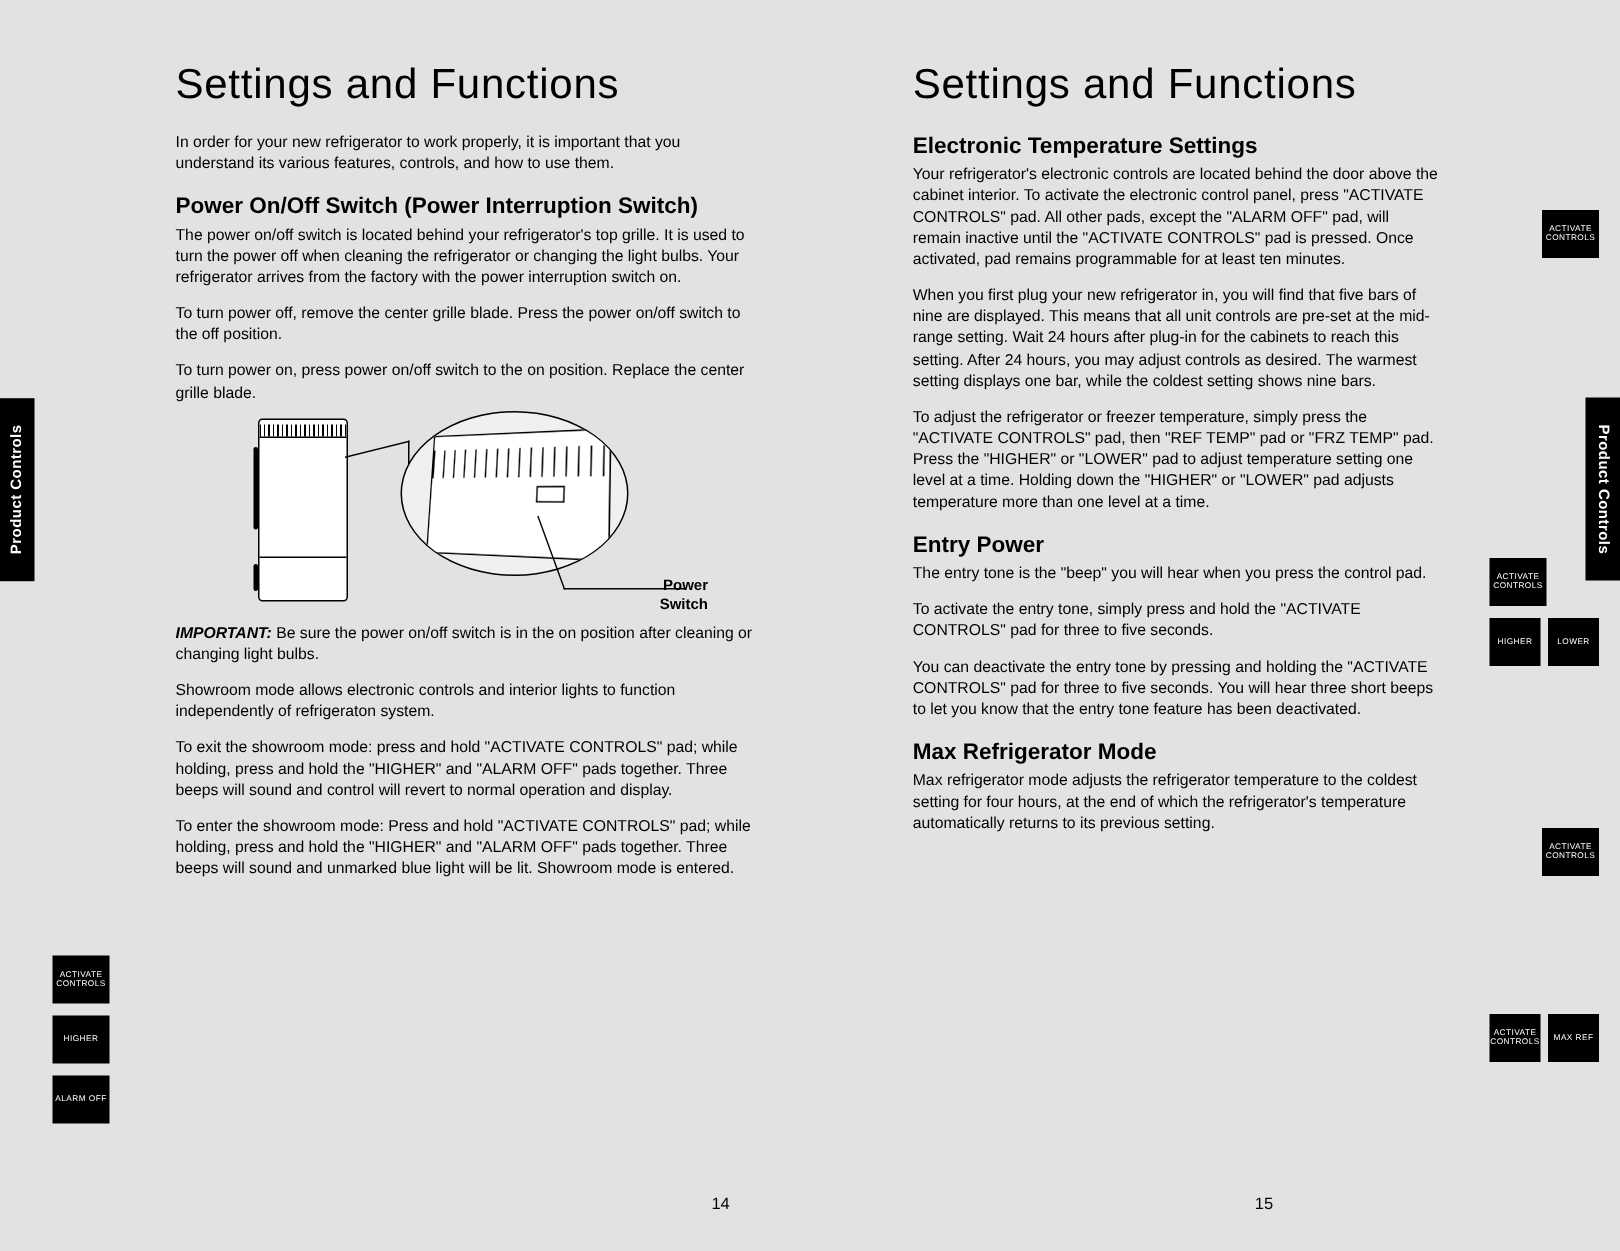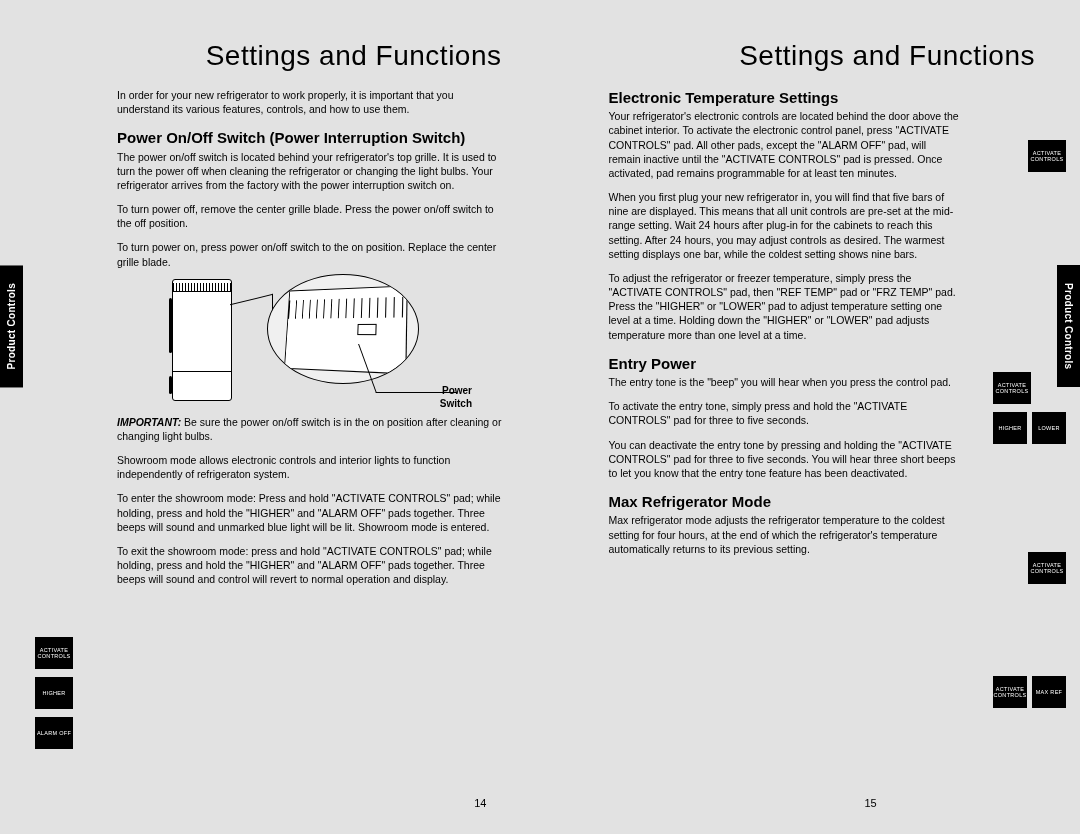--- a/index.html
+++ b/index.html
@@ -26,21 +26,20 @@
     box-sizing: border-box;
   }
   .page-right {
     padding: 0 45px 0 32px;
   }
   h1 {
     font-size: 28px;
     font-weight: 300;
     margin: 0 0 16px 72px;
     letter-spacing: 0.5px;
-    text-align: right;
   }
   .page-right h1 {
     margin-left: 30px;
   }
   .body {
     margin-left: 72px;
     font-size: 10.5px;
     line-height: 1.35;
   }
   .page-right .body {
@@ -73,21 +72,20 @@
   }
   .side-tab.right {
     right: 0;
     top: 225px;
     transform: none;
   }
   .page-num {
     position: absolute;
     bottom: 0;
     font-size: 11px;
-    margin-left: 28px;
   }
   .page-num.left { right: 60px; }
   .page-num.right { left: 290px; }
   .illustration {
     margin: 6px 0 6px 55px;
     position: relative;
     width: 300px;
     height: 130px;
   }
   .fridge {
@@ -213,22 +211,22 @@
         </div>
         <div class="ps-line"></div>
         <div class="ps-label">Power Switch</div>
       </div>
 
       <p class="important">
         <b>IMPORTANT:</b><span> Be sure the power on/off switch is in the on position after cleaning or changing light bulbs.</span>
       </p>
 
       <p>Showroom mode allows electronic controls and interior lights to function independently of refrigeraton system.</p>
+      <p>To exit the showroom mode: press and hold "ACTIVATE CONTROLS" pad; while holding, press and hold the "HIGHER" and "ALARM OFF" pads together. Three beeps will sound and control will revert to normal operation and display.</p>
       <p>To enter the showroom mode: Press and hold "ACTIVATE CONTROLS" pad; while holding, press and hold the "HIGHER" and "ALARM OFF" pads together. Three beeps will sound and unmarked blue light will be lit. Showroom mode is entered.</p>
-      <p>To exit the showroom mode: press and hold "ACTIVATE CONTROLS" pad; while holding, press and hold the "HIGHER" and "ALARM OFF" pads together. Three beeps will sound and control will revert to normal operation and display.</p>
     </div>
 
     <div class="pad-col" style="top:597px">
       <div class="pad">ACTIVATE CONTROLS</div>
       <div class="pad">HIGHER</div>
       <div class="pad">ALARM OFF</div>
     </div>
 
     <div class="page-num left">14</div>
   </div>

